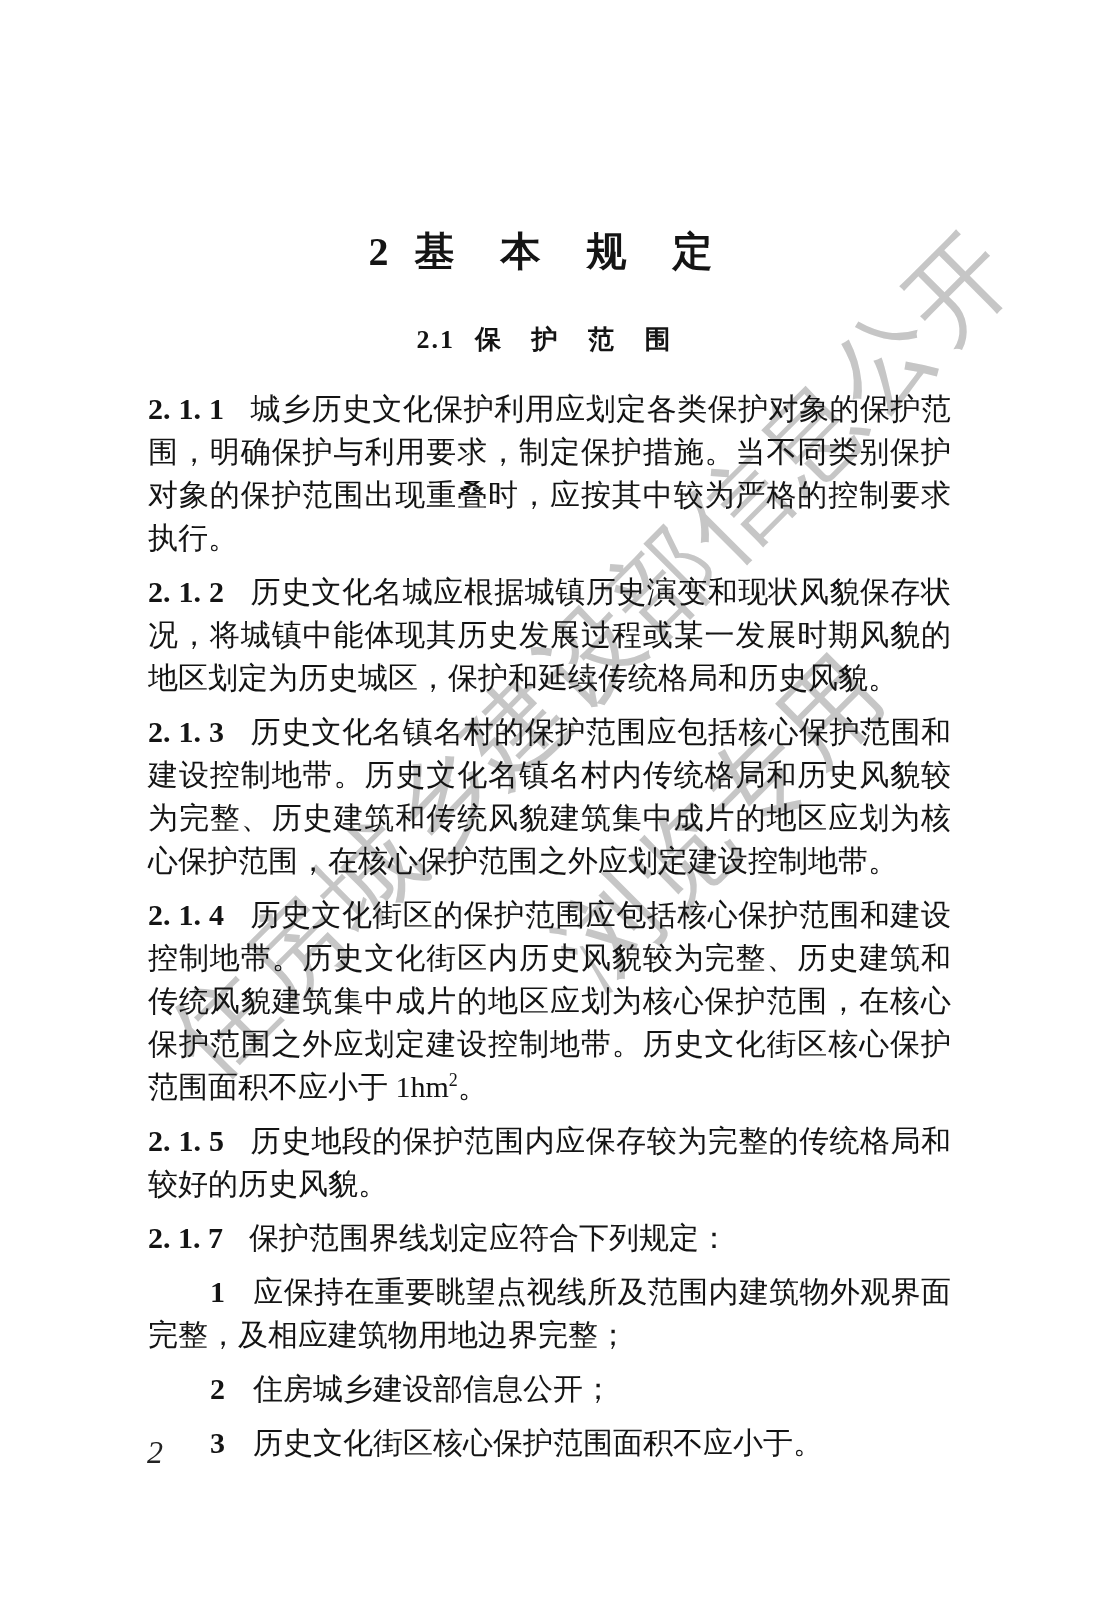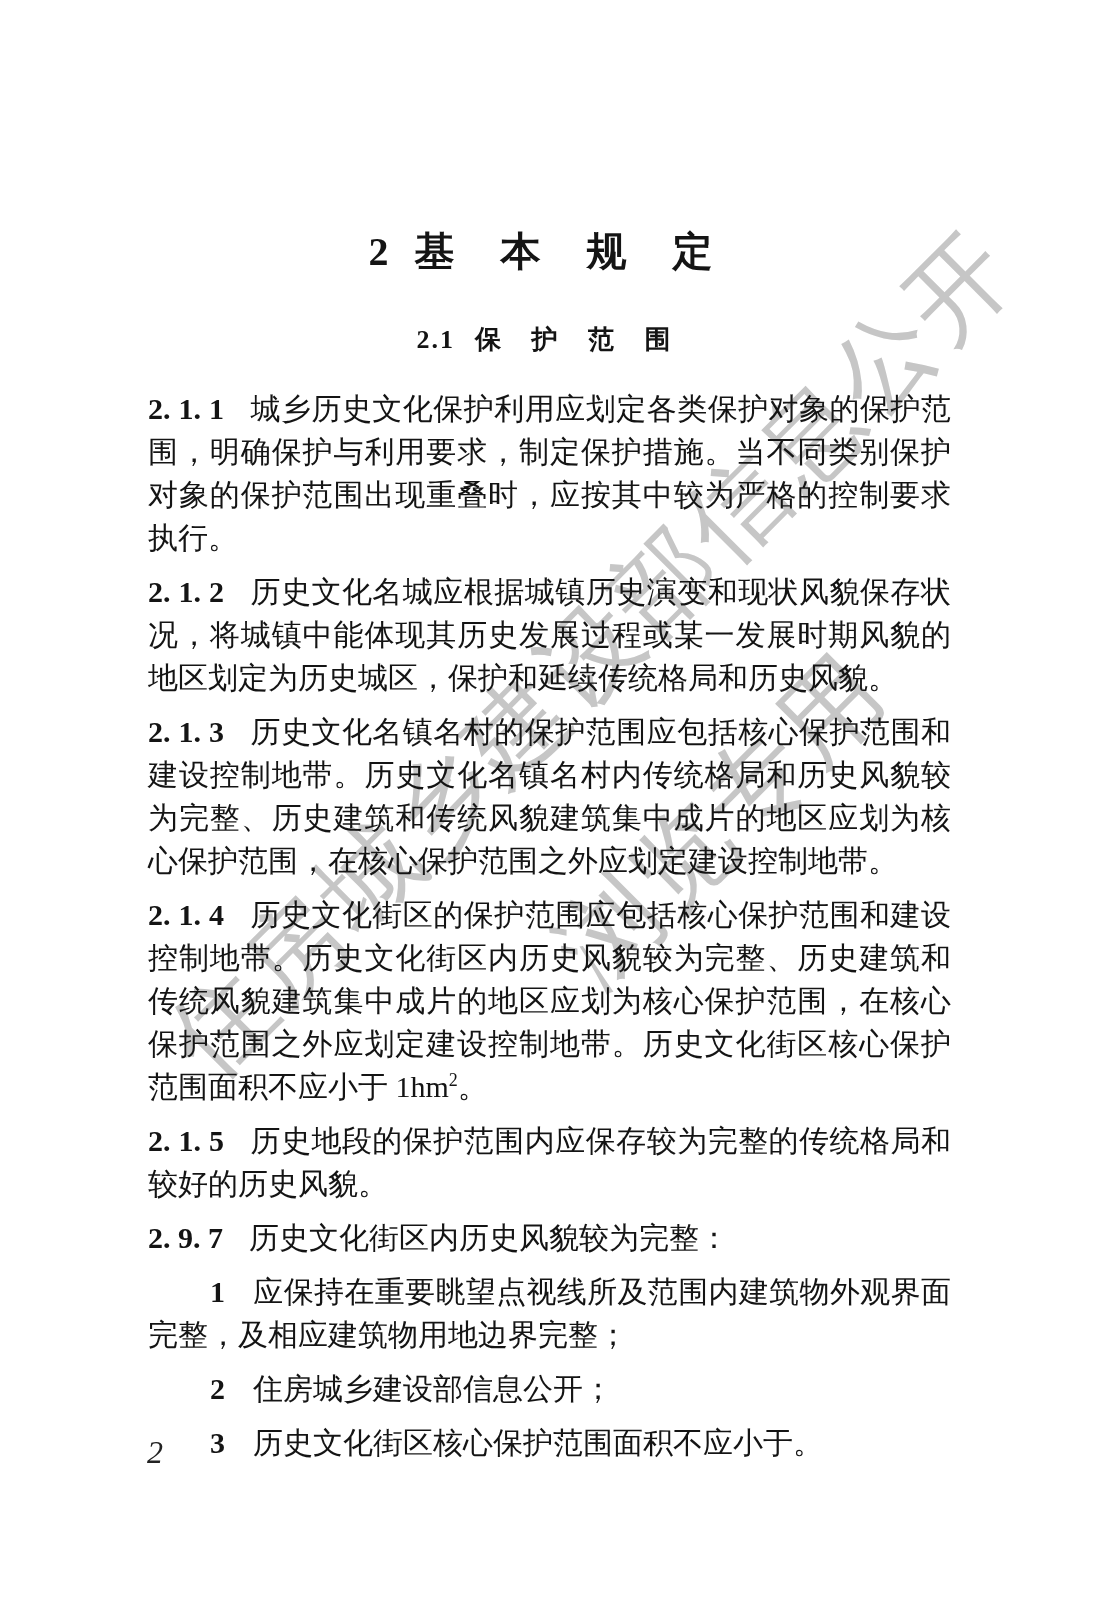--- a/index.html
+++ b/index.html
@@ -119,21 +119,21 @@
 
     <p class="clause"><span class="clause-label">2. 1. 2</span><span>历史文化名城应根据城镇历史演变和现状风貌保存状况，将城镇中能体现其历史发展过程或某一发展时期风貌的地区划定为历史城区，保护和延续传统格局和历史风貌。</span></p>
 
     <p class="clause"><span class="clause-label">2. 1. 3</span><span>历史文化名镇名村的保护范围应包括核心保护范围和建设控制地带。历史文化名镇名村内传统格局和历史风貌较为完整、历史建筑和传统风貌建筑集中成片的地区应划为核心保护范围，在核心保护范围之外应划定建设控制地带。</span></p>
 
     <p class="clause"><span class="clause-label">2. 1. 4</span><span>历史文化街区的保护范围应包括核心保护范围和建设控制地带。历史文化街区内历史风貌较为完整、历史建筑和传统风貌建筑集中成片的地区应划为核心保护范围，在核心保护范围之外应划定建设控制地带。历史文化街区核心保护范围面积不应小于 1hm</span><sup>2</sup><span>。</span></p>
 
     <p class="clause"><span class="clause-label">2. 1. 5</span><span>历史地段的保护范围内应保存较为完整的传统格局和较好的历史风貌。</span></p>
 
 
-    <p class="clause"><span class="clause-label">2. 9. 7</span><span>历史文化街区内历史风貌较为完整：</span></p>
+    <p class="clause"><span class="clause-label">2. 1. 7</span><span>保护范围界线划定应符合下列规定：</span></p>
 
     <p class="subclause"><span class="sub-num">1</span><span>应保持在重要眺望点视线所及范围内建筑物外观界面完整，及相应建筑物用地边界完整；</span></p>
 
     <p class="subclause"><span class="sub-num">2</span><span>住房城乡建设部信息公开；</span></p>
 
     <p class="subclause"><span class="sub-num">3</span><span>历史文化街区核心保护范围面积不应小于。</span></p>
 
   </div>
 
   <div class="pagenum">2</div>

